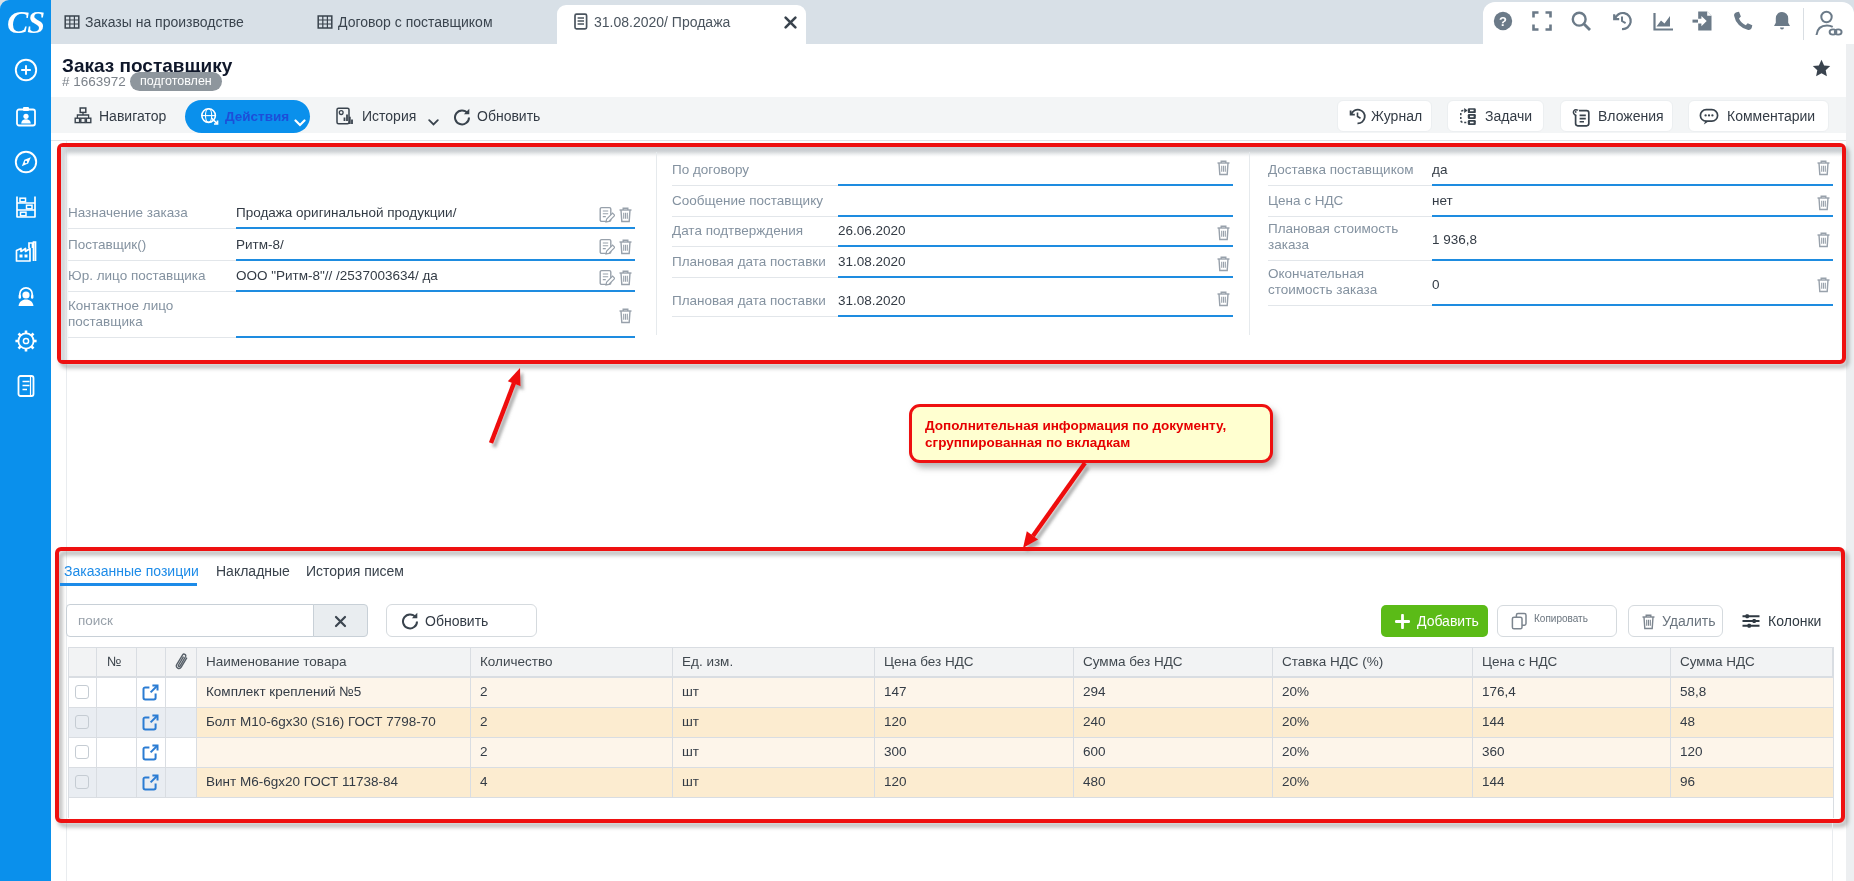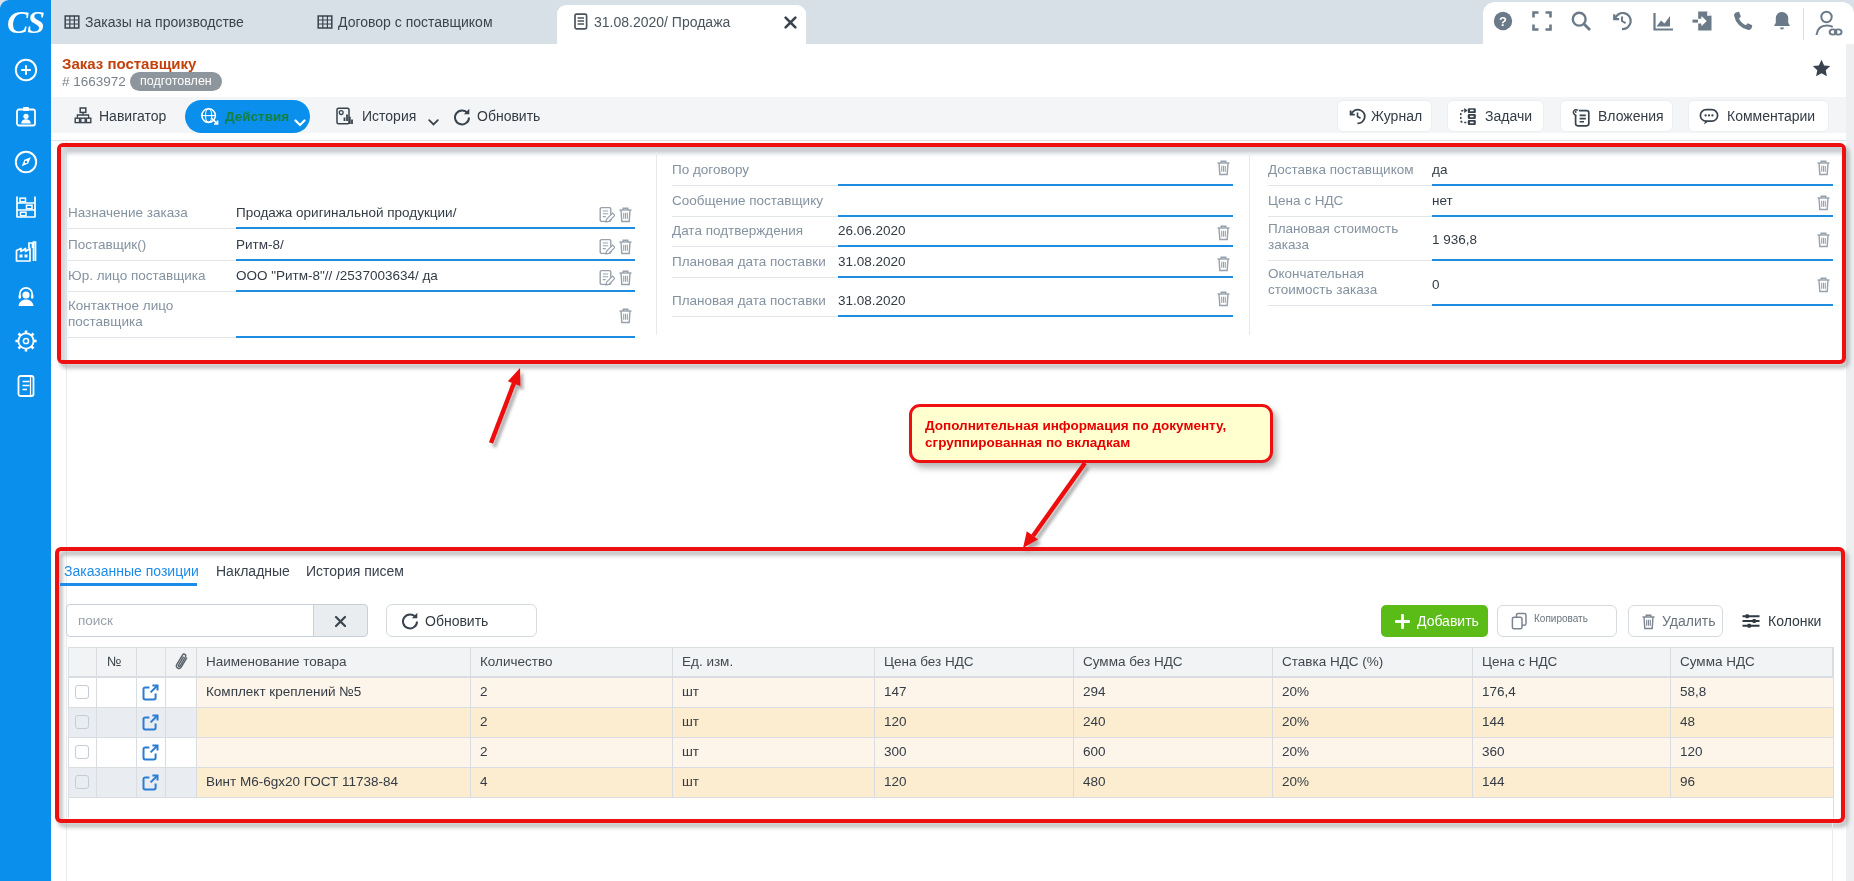--- a/index.html
+++ b/index.html
@@ -76,42 +76,42 @@
 <div class="abs" style="left:1813px;top:8px;"><svg width="30" height="30" viewBox="0 0 30 30" style="">
         <circle cx="13.5" cy="9" r="5.2" fill="none" stroke="#6b7a88" stroke-width="2"></circle>
         <path d="M3.5 27c.7-6.2 4.8-9.5 10.5-9.5 2.2 0 4.1.5 5.7 1.4" fill="none" stroke="#6b7a88" stroke-width="2"></path>
         <ellipse cx="20" cy="24" rx="3.4" ry="2.6" fill="none" stroke="#6b7a88" stroke-width="1.9"></ellipse>
         <ellipse cx="25.2" cy="24" rx="3.4" ry="2.6" fill="none" stroke="#6b7a88" stroke-width="1.9"></ellipse>
       </svg></div>
 <div class="abs" style="left:51px;top:97px;width:1795px;height:36px;background:#f3f5f6"></div>
 <div class="abs" style="left:51px;top:140px;width:1795px;height:1px;background:#e0e4e8"></div>
 <div class="abs" style="left:66px;top:141px;width:1px;height:740px;background:#e9ecef"></div>
 <div class="abs" style="left:1846px;top:44px;width:8px;height:837px;background:#edeff1"></div>
-<div class="abs" style="left:62px;top:55px;font-size:15px;font-weight:bold;color:#c2410c">Заказ поставщику</div>
+<div class="abs" style="left:62px;top:55px;font-size:19px;font-weight:bold;color:#0f172a">Заказ поставщику</div>
 <div class="abs" style="left:62px;top:74px;font-size:13.5px;color:#7b828a"># 1663972</div>
 <div class="abs" style="left:130px;top:72px;height:19px;background:#8e969d;border-radius:10px;color:#fff;font-size:12.5px;line-height:19px;padding:0 10px">подготовлен</div>
 <div class="abs" style="left:1812px;top:59px;"><svg width="19" height="18" viewBox="0 0 19 18" style="">
         <path d="M9.5 0.8l2.6 5.6 6.1.7-4.5 4.2 1.2 6-5.4-3-5.4 3 1.2-6L.8 7.1l6.1-.7z" fill="#39434e"></path>
       </svg></div>
 <div class="abs" style="left:74px;top:107px;"><svg width="18" height="18" viewBox="0 0 18 18" style="">
         <rect x="6.2" y="1" width="5.6" height="4.4" fill="none" stroke="#39434d" stroke-width="1.5"></rect>
         <path d="M9 5.4v2.6M3.4 11V8h11.2v3" fill="none" stroke="#39434d" stroke-width="1.3"></path>
         <rect x="1.2" y="11.2" width="4.4" height="4.4" fill="none" stroke="#39434d" stroke-width="1.4"></rect>
         <rect x="6.8" y="11.2" width="4.4" height="4.4" fill="none" stroke="#39434d" stroke-width="1.4"></rect>
         <rect x="12.4" y="11.2" width="4.4" height="4.4" fill="none" stroke="#39434d" stroke-width="1.4"></rect>
       </svg></div>
 <div class="abs" style="left:99px;top:108px;font-size:14px;color:#333b45">Навигатор</div>
 <div class="abs" style="left:185px;top:100px;width:125px;height:33px;background:#0a90ec;border-radius:17px"></div>
 <div class="abs" style="left:200px;top:107px;"><svg width="19" height="19" viewBox="0 0 19 19" style="">
         <circle cx="8.6" cy="8.6" r="6.8" fill="none" stroke="#fff" stroke-width="1.6"></circle>
         <ellipse cx="8.6" cy="8.6" rx="3.1" ry="6.8" fill="none" stroke="#fff" stroke-width="1.1"></ellipse>
         <path d="M2 8.6h13.2" stroke="#fff" stroke-width="1.1"></path>
         <path d="M11.5 11l5.5 5.5M17.5 13.5V17h-3.5" fill="none" stroke="#fff" stroke-width="1.7"></path>
       </svg></div>
-<div class="abs" style="left:225px;top:109px;font-size:13.5px;color:#15803d;font-weight:bold">Действия</div>
+<div class="abs" style="left:225px;top:109px;font-size:13.5px;color:#1d4ed8;font-weight:bold">Действия</div>
 <div class="abs" style="left:294px;top:113px;"><svg width="12" height="8" viewBox="0 0 12 8" style="">
         <path d="M1.5 1.5L6 6l4.5-4.5" fill="none" stroke="#fff" stroke-width="2.2" stroke-linecap="round"></path>
       </svg></div>
 <div class="abs" style="left:335px;top:107px;"><svg width="19" height="19" viewBox="0 0 19 19" style="">
         <rect x="2" y="1.2" width="12" height="15.6" rx="1.5" fill="none" stroke="#39434d" stroke-width="1.5"></rect>
         <circle cx="6.2" cy="5.6" r="1.9" fill="none" stroke="#39434d" stroke-width="1.3"></circle>
         <path d="M9.5 14v-3.4M12 14V7.6M14.8 17V9.8M17 17v-4.4" stroke="#39434d" stroke-width="1.8"></path>
       </svg></div>
 <div class="abs" style="left:362px;top:108px;font-size:14px;color:#333b45">История</div>
 <div class="abs" style="left:428px;top:112px;"><svg width="11" height="7" viewBox="0 0 11 7" style="">
@@ -461,20 +461,21 @@
 <div class="cell" style="left:1083px;top:677px">294</div>
 <div class="cell" style="left:1282px;top:677px">20%</div>
 <div class="cell" style="left:1482px;top:677px">176,4</div>
 <div class="cell" style="left:1680px;top:677px">58,8</div>
 <div class="abs" style="left:75px;top:715px;width:14px;height:14px;border:1px solid #c5ccd3;border-radius:3px"></div>
 <div class="abs" style="left:142px;top:714px;"><svg width="17" height="17" viewBox="0 0 17 17" style="">
         <path d="M13.6 9.6v4.2a1.7 1.7 0 0 1-1.7 1.7H3.2a1.7 1.7 0 0 1-1.7-1.7V5.1a1.7 1.7 0 0 1 1.7-1.7h4.2" fill="none" stroke="#2b7cd3" stroke-width="2"></path>
         <path d="M10.4 1.5h5.1v5.1" fill="none" stroke="#2b7cd3" stroke-width="2"></path>
         <path d="M15.2 1.8L8.6 8.4" stroke="#2b7cd3" stroke-width="2"></path>
       </svg></div>
+<div class="cell" style="left:206px;top:707px">Болт М10-6gх30 (S16) ГОСТ 7798-70</div>
 <div class="cell" style="left:480px;top:707px">2</div>
 <div class="cell" style="left:682px;top:707px">шт</div>
 <div class="cell" style="left:884px;top:707px">120</div>
 <div class="cell" style="left:1083px;top:707px">240</div>
 <div class="cell" style="left:1282px;top:707px">20%</div>
 <div class="cell" style="left:1482px;top:707px">144</div>
 <div class="cell" style="left:1680px;top:707px">48</div>
 <div class="abs" style="left:75px;top:745px;width:14px;height:14px;border:1px solid #c5ccd3;border-radius:3px"></div>
 <div class="abs" style="left:142px;top:744px;"><svg width="17" height="17" viewBox="0 0 17 17" style="">
         <path d="M13.6 9.6v4.2a1.7 1.7 0 0 1-1.7 1.7H3.2a1.7 1.7 0 0 1-1.7-1.7V5.1a1.7 1.7 0 0 1 1.7-1.7h4.2" fill="none" stroke="#2b7cd3" stroke-width="2"></path>

